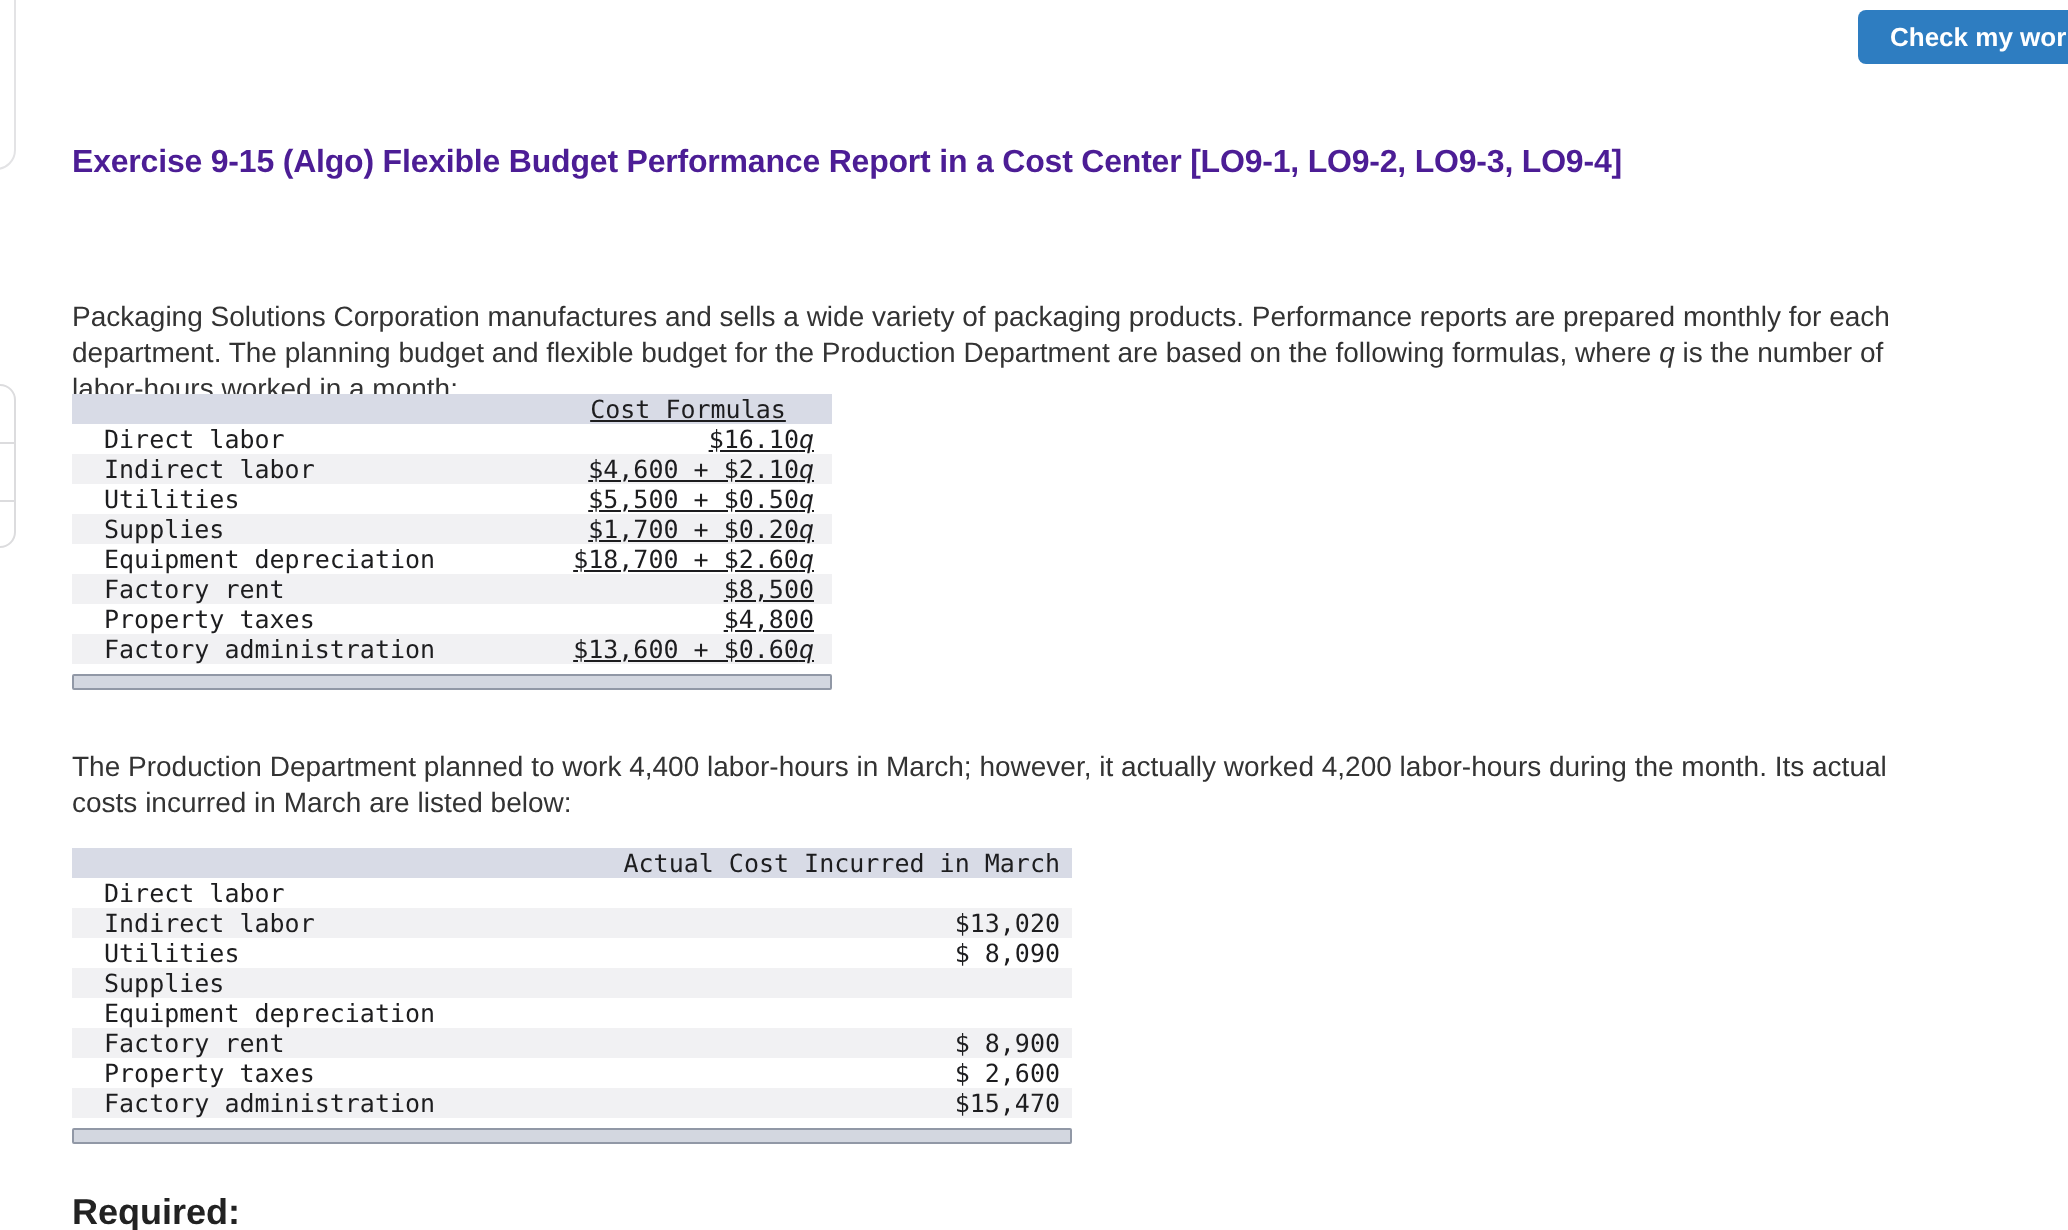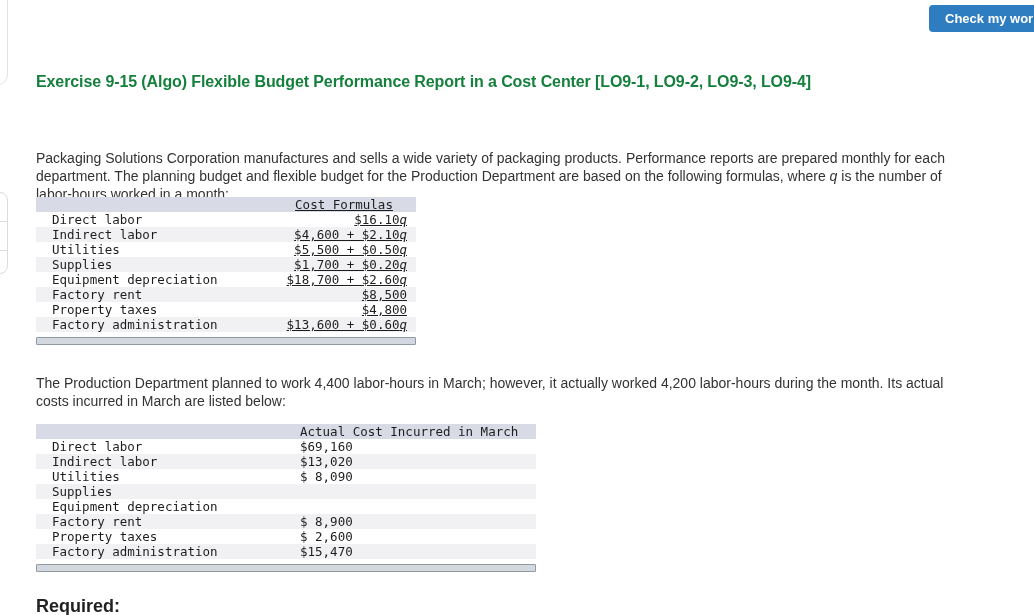--- a/index.html
+++ b/index.html
@@ -50,21 +50,21 @@
     cursor:pointer;
   }
 
   
   .title {
     position:absolute;
     left:36px; top:73px;
     width:960px;
     font-size:16px;
     font-weight:bold;
-    color:#15803d;
+    color:#4c1d95;
     letter-spacing:-0.1px;
   }
   .para {
     position:absolute;
     left:36px;
     width:912px;
     font-size:14px;
     line-height:18px;
     color:#333333;
     margin-top:24px;
@@ -90,21 +90,21 @@
   }
   .t1 { top:197px; width:380px; }
   .t2 { top:424px; width:500px; }
   .thead { display:flex; height:15px; line-height:15px; background:#d8dbe6; }
   .trow  { display:flex; height:15px; line-height:15px; }
   .trows .trow:nth-child(even) { background:#f1f1f3; }
   .tlabel { flex:1; padding-left:16px; white-space:pre; overflow:hidden; }
   .tvalue { white-space:pre; }
   .t1 .tvalue { width:126px; margin-right:9px; text-align:right;text-decoration:underline; }
   .t1 .thead .tvalue { text-align:center; }
-  .t2 .tvalue { width:230px; margin-right:6px; text-align:left; }
+  .t2 .tvalue { width:230px; margin-right:6px; text-align:right; }
   .tvalue i { font-style:italic; }
 
   
   .hscrollbar {
     position:absolute;
     left:36px;
     height:8px;
     background:#d3d7e0;
     border:1px solid #9198a6;
     border-radius:1px;
@@ -173,21 +173,20 @@
 <p class="para para-2">The Production Department planned to work 4,400 labor-hours in March; however, it actually worked 4,200 labor-hours during the month. Its actual costs incurred in March are listed below:</p>
 
 <div class="ptable t2">
   <div class="thead">
     <span class="tlabel"></span>
     <span class="tvalue">Actual Cost Incurred in March</span>
   </div>
   <div class="trows">
       <div class="trow">
         <span class="tlabel">Direct labor</span>
-        <span class="tvalue">$69,160</span>
       </div>
       <div class="trow">
         <span class="tlabel">Indirect labor</span>
         <span class="tvalue">$13,020</span>
       </div>
       <div class="trow">
         <span class="tlabel">Utilities</span>
         <span class="tvalue">$ 8,090</span>
       </div>
       <div class="trow">

